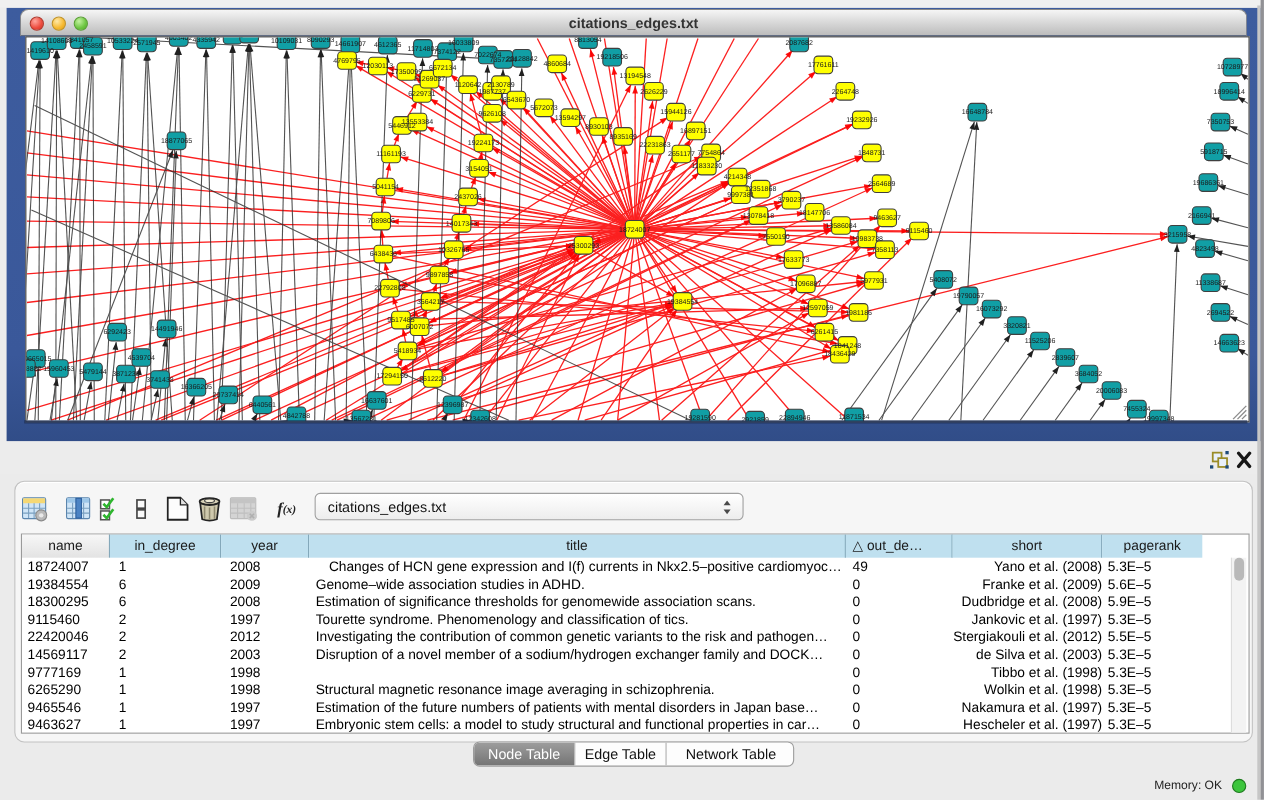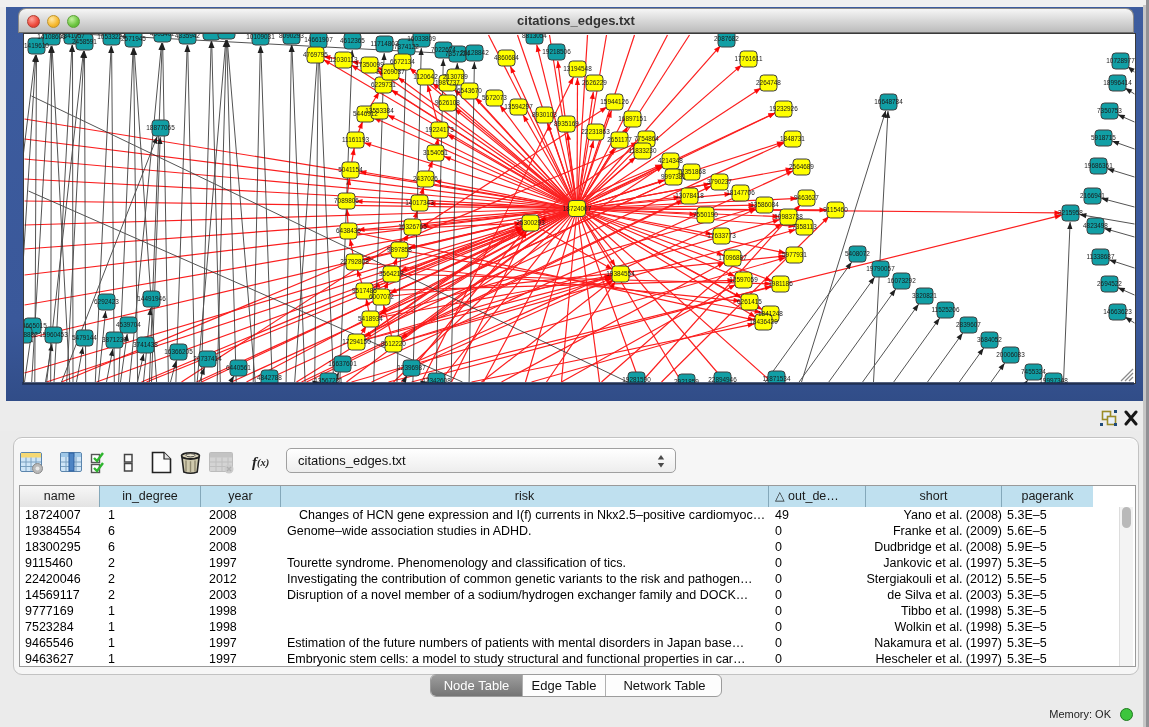--- a/index.html
+++ b/index.html
@@ -904,21 +904,21 @@
 <div id="combo">citations_edges.txt
  <svg style="position:absolute;right:10px;top:6px" width="8" height="13">
    <polygon points="4,0 7.2,4.4 0.8,4.4" fill="#4a4a4a"></polygon>
    <polygon points="4,12.5 7.2,8.1 0.8,8.1" fill="#4a4a4a"></polygon>
  </svg>
 </div>
 <div id="table"></div>
 <div class="hc" style="left:20px;width:80px;background:linear-gradient(180deg,#f7f7f7,#e3e3e3)">name</div>
 <div class="hc" style="left:100px;width:101px">in_degree</div>
 <div class="hc" style="left:201px;width:80px">year</div>
-<div class="hc" style="left:281px;width:488px">risk</div>
+<div class="hc" style="left:281px;width:488px">title</div>
 <div class="hc" style="left:769px;width:97px;text-align:left;padding-left:6px">△ out_de…</div>
 <div class="hc" style="left:866px;width:136px">short</div>
 <div class="hc" style="left:1002px;width:91px;border-right:none">pagerank</div>
 <div class="tr" style="top:507px">
 <span style="left:25px">18724007</span>
     <span style="left:108px">1</span>
 <span style="left:209px">2008</span>
     <span style="left:299px">Changes of HCN gene expression and I(f) currents in Nkx2.5–positive cardiomyoc…</span>
 <span style="left:775px">49</span>
     <span class="ctr" style="left:866px;width:136px">Yano et al. (2008)</span>
@@ -930,20 +930,21 @@
 <span style="left:209px">2009</span>
     <span style="left:287px">Genome–wide association studies in ADHD.</span>
 <span style="left:775px">0</span>
     <span class="ctr" style="left:866px;width:136px">Franke et al. (2009)</span>
 <span style="left:1007px">5.6E–5</span>
   </div>
 <div class="tr" style="top:539px">
 <span style="left:25px">18300295</span>
     <span style="left:108px">6</span>
 <span style="left:209px">2008</span>
+    <span style="left:287px">Estimation of significance thresholds for genomewide association scans.</span>
 <span style="left:775px">0</span>
     <span class="ctr" style="left:866px;width:136px">Dudbridge et al. (2008)</span>
 <span style="left:1007px">5.9E–5</span>
   </div>
 <div class="tr" style="top:555px">
 <span style="left:25px">9115460</span>
     <span style="left:108px">2</span>
 <span style="left:209px">1997</span>
     <span style="left:287px">Tourette syndrome. Phenomenology and classification of tics.</span>
 <span style="left:775px">0</span>
@@ -970,23 +971,24 @@
   </div>
 <div class="tr" style="top:603px">
 <span style="left:25px">9777169</span>
     <span style="left:108px">1</span>
 <span style="left:209px">1998</span>
 <span style="left:775px">0</span>
     <span class="ctr" style="left:866px;width:136px">Tibbo et al. (1998)</span>
 <span style="left:1007px">5.3E–5</span>
   </div>
 <div class="tr" style="top:619px">
-<span style="left:25px">7523284</span>
+<span style="left:25px">6265290</span>
     <span style="left:108px">1</span>
 <span style="left:209px">1998</span>
+    <span style="left:287px">Structural magnetic resonance image averaging in schizophrenia.</span>
 <span style="left:775px">0</span>
     <span class="ctr" style="left:866px;width:136px">Wolkin et al. (1998)</span>
 <span style="left:1007px">5.3E–5</span>
   </div>
 <div class="tr" style="top:635px">
 <span style="left:25px">9465546</span>
     <span style="left:108px">1</span>
 <span style="left:209px">1997</span>
     <span style="left:287px">Estimation of the future numbers of patients with mental disorders in Japan base…</span>
 <span style="left:775px">0</span>

